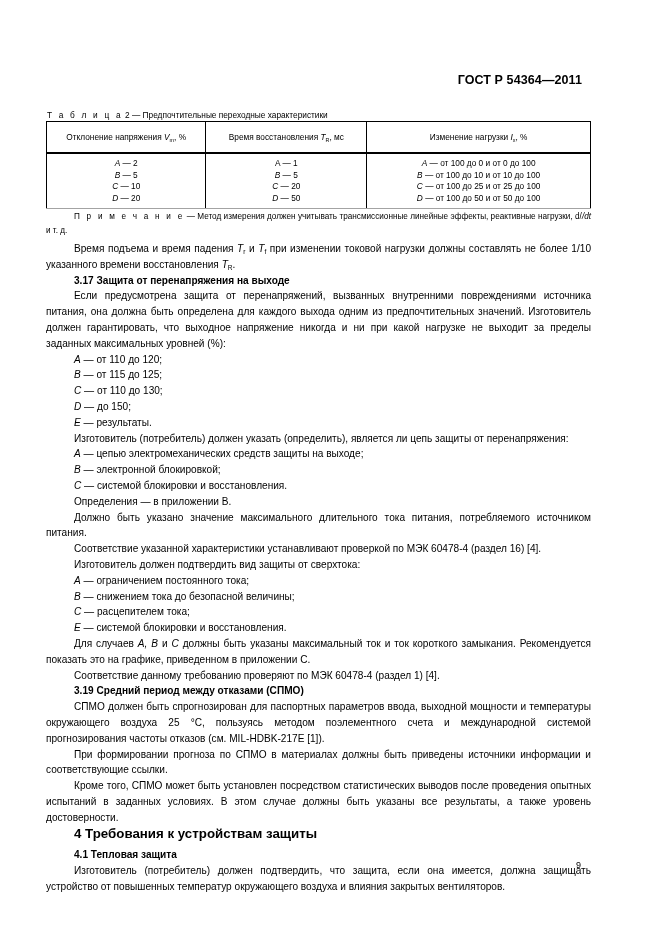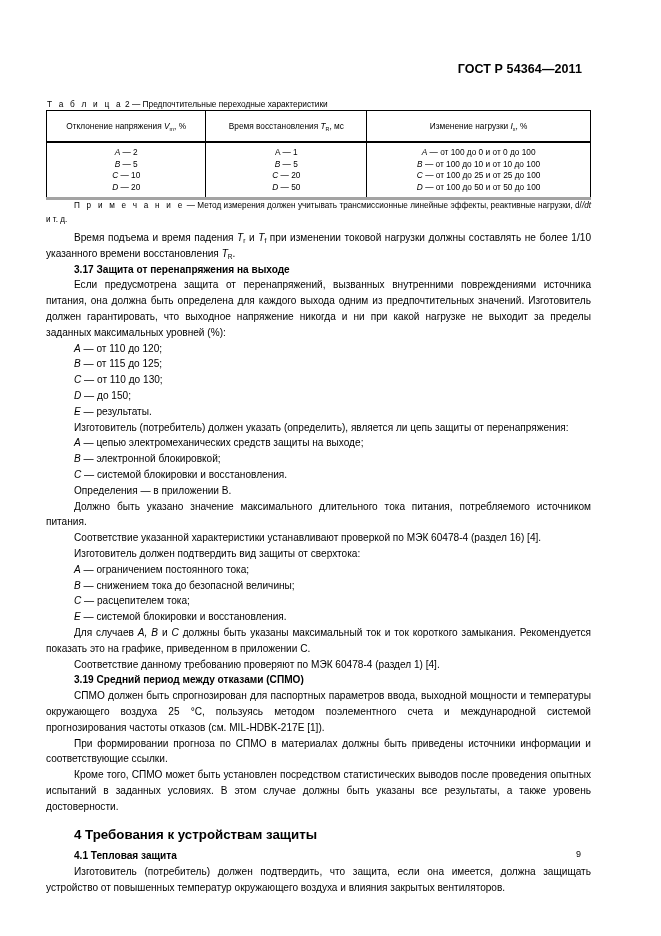--- a/index.html
+++ b/index.html
@@ -1,40 +1,40 @@
 <!DOCTYPE html>
 <html><head>
 <meta charset="utf-8">
 <style>
   html, body { margin: 0; padding: 0; background: #ffffff; }
   body {
     width: 661px; height: 936px; position: relative; overflow: hidden;
     font-family: "Liberation Sans", sans-serif; color: #000;
   }
-  .page { position: absolute; left: 0; top: 0; width: 661px; height: 876px; }
+  .page { position: absolute; left: 0; top: 11px; width: 661px; height: 876px; }
   .doc-code {
     position: absolute; right: 79px; top: 62px;
     font-size: 12.5px; font-weight: bold; letter-spacing: 0.1px;
   }
   .table-caption {
     position: absolute; left: 47px; top: 99px;
     font-size: 8.3px;
   }
   .table-caption .spaced { letter-spacing: 2.2px; }
   table.t2 {
     position: absolute; left: 46px; top: 110px; width: 545px;
     border-collapse: collapse; font-size: 8.3px;
   }
   table.t2 th {
     font-weight: normal; height: 28px; border: 1px solid #000;
     border-bottom: 2px solid #000; text-align: center; vertical-align: middle;
   }
   table.t2 td {
     border-left: 1px solid #000; border-right: 1px solid #000;
-    border-bottom: 3px solid #a3a3a3; text-align: center; vertical-align: top;
+    border-bottom: 1px solid #a3a3a3; text-align: center; vertical-align: top;
     padding: 4px 0 3px 0; line-height: 11.7px;
   }
   table.t2 td div { white-space: nowrap; }
   .col1 { width: 160px; } .col2 { width: 161px; } .col3 { width: 224px; }
   sub { font-size: 65%; vertical-align: -2px; line-height: 0; }
   i { font-style: italic; }
   .note {
     position: absolute; left: 46px; top: 199px; width: 545px;
     font-size: 8.2px; line-height: 13.5px; text-align: justify;
     text-indent: 28px;
@@ -43,21 +43,21 @@
   .body-text {
     position: absolute; left: 46px; top: 230px; width: 545px;
     font-size: 10.1px; line-height: 15.8px;
   }
   .p { text-indent: 28px; text-align: justify; margin: 0; }
   .p.last { text-align-last: left; }
   .li { padding-left: 28px; margin: 0; }
   .h3 { padding-left: 28px; font-weight: bold; margin: 0; }
   .h2 {
     padding-left: 28px; font-weight: bold; font-size: 13.3px;
-    margin: 12px 0 4px 0; line-height: 18px;
+    margin: 0 0 4px 0; line-height: 18px;
   }
   .page-num {
     position: absolute; right: 80px; top: 849px; font-size: 9px;
   }
 </style>
 </head>
 <body>
 
 <div class="page">
 

